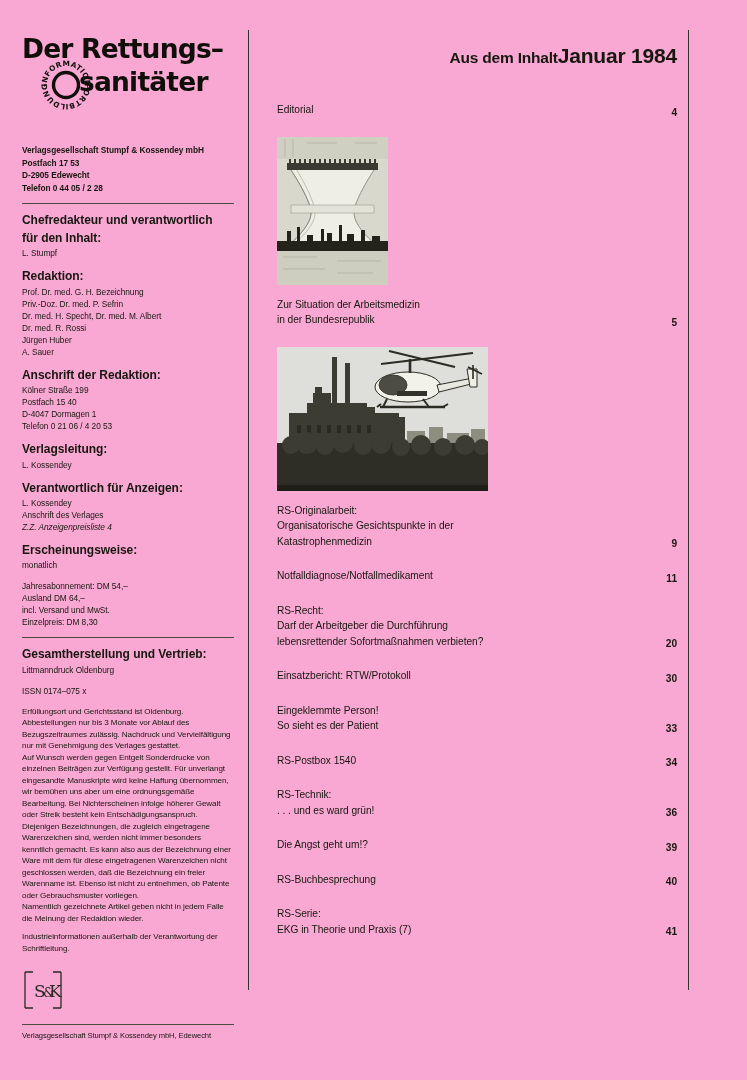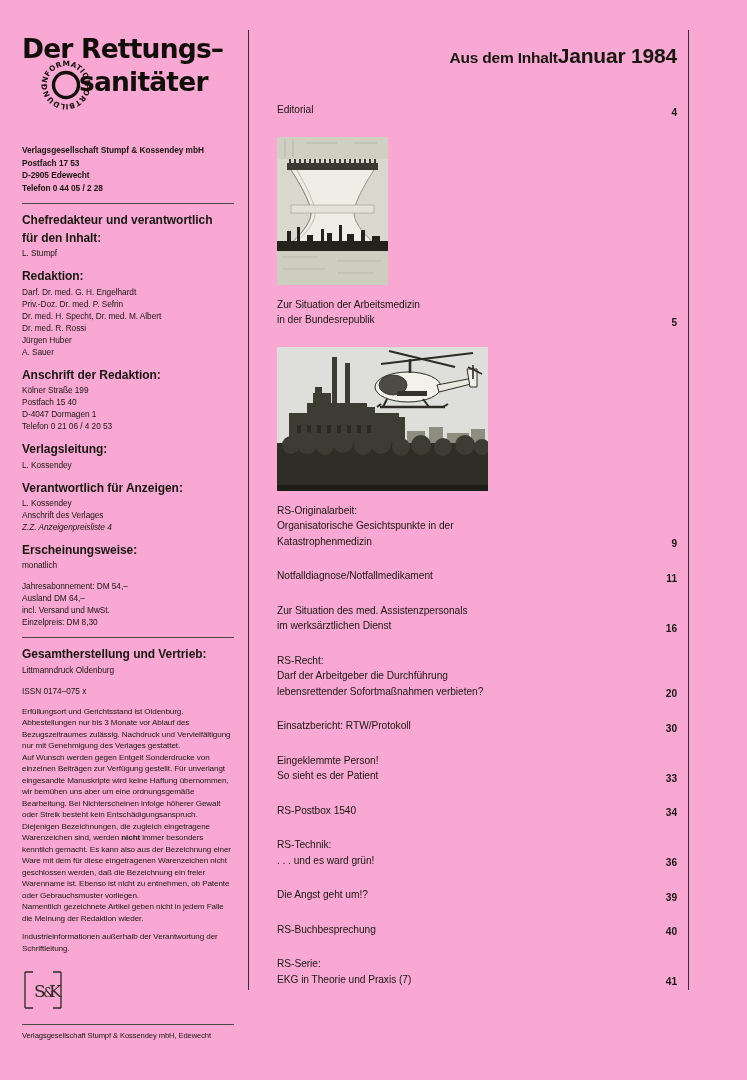--- a/index.html
+++ b/index.html
@@ -104,21 +104,21 @@
 
   #legal {
     font-size: 8.1px;
     line-height: 1.42;
     letter-spacing: -0.1px;
     text-align: left;
     margin-top: 8px;
   }
   #legal p { margin: 0 0 0 0; }
   #legal .para-gap { height: 7px; }
-  #legal b { font-weight: bold; }
+  #legal b { font-weight: normal; }
 
   
   #colophon {
     margin-top: 16px;
     width: 42px;
     height: 40px;
   }
   #colophon svg { display: block; }
 
   #footer-rule {
@@ -232,21 +232,21 @@
     <hr class="hr-thin">
 
     <div class="blk">
       <div class="blk-label">Chefredakteur und verantwortlich</div>
       <div class="blk-label">für den Inhalt:</div>
       <div class="blk-line">L. Stumpf</div>
     </div>
 
     <div class="blk">
       <div class="blk-label">Redaktion:</div>
-      <div class="blk-line">Darf. Dr. med. G. H. Engelhardt</div>
+      <div class="blk-line">Prof. Dr. med. G. H. Bezeichnung</div>
       <div class="blk-line">Priv.-Doz. Dr. med. P. Sefrin</div>
       <div class="blk-line">Dr. med. H. Specht, Dr. med. M. Albert</div>
       <div class="blk-line">Dr. med. R. Rossi</div>
       <div class="blk-line">Jürgen Huber</div>
       <div class="blk-line">A. Sauer</div>
     </div>
 
     <div class="blk">
       <div class="blk-label">Anschrift der Redaktion:</div>
       <div class="blk-line">Kölner Straße 199</div>
@@ -466,27 +466,20 @@
       <div class="page">9</div>
     </div>
 
     <div class="toc-entry">
       <div class="titles">
         <div>Notfalldiagnose/Notfallmedikament</div>
       </div>
       <div class="page">11</div>
     </div>
 
-    <div class="toc-entry">
-      <div class="titles">
-        <div>Zur Situation des med. Assistenzpersonals</div>
-        <div>im werksärztlichen Dienst</div>
-      </div>
-      <div class="page">16</div>
-    </div>
 
     <div class="toc-entry">
       <div class="titles">
         <div>RS-Recht:</div>
         <div>Darf der Arbeitgeber die Durchführung</div>
         <div>lebensrettender Sofortmaßnahmen verbieten?</div>
       </div>
       <div class="page">20</div>
     </div>
 

